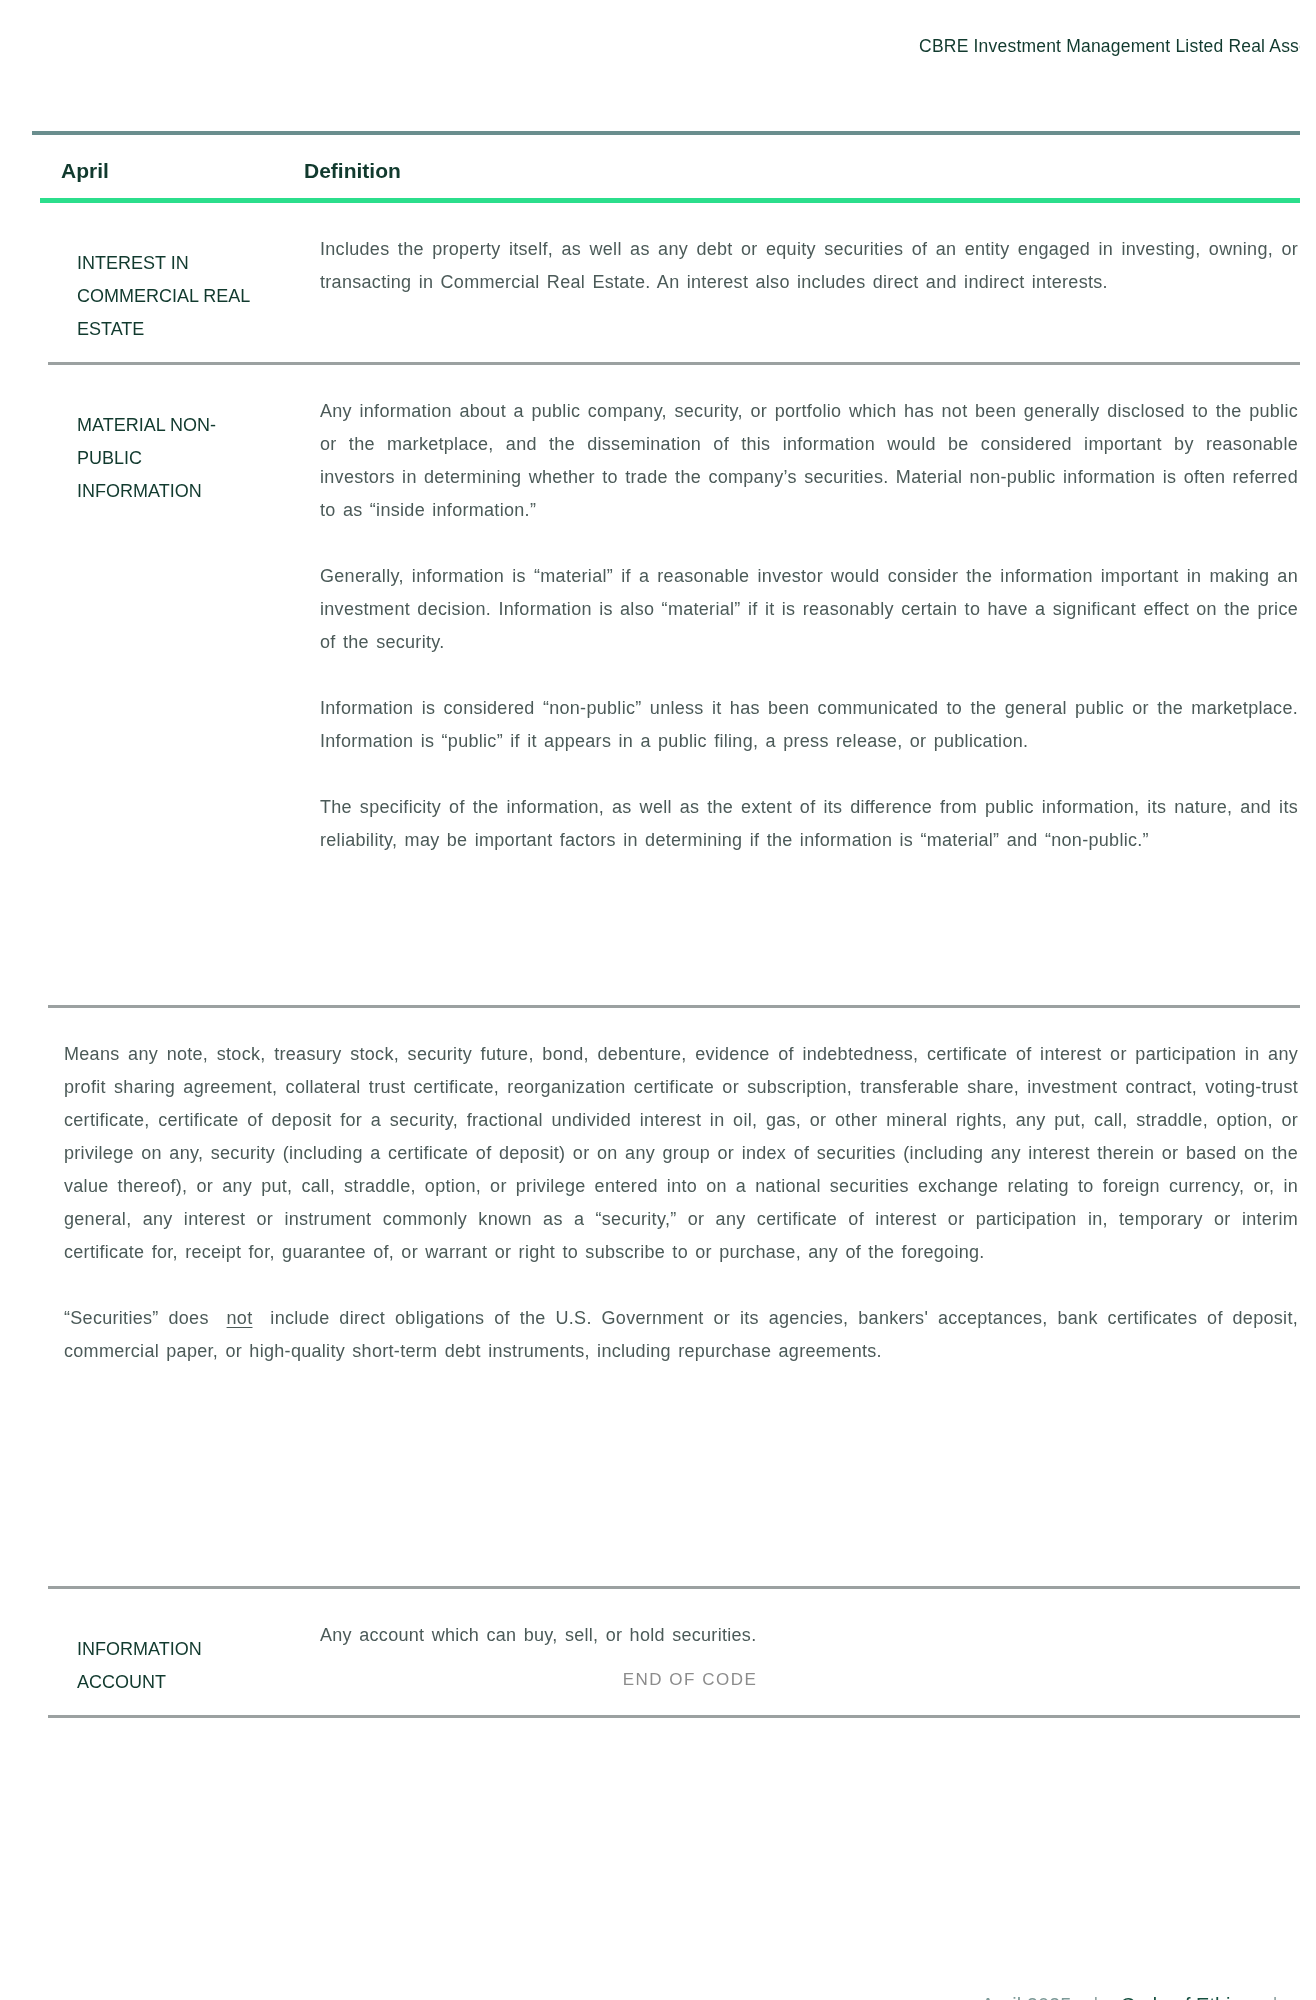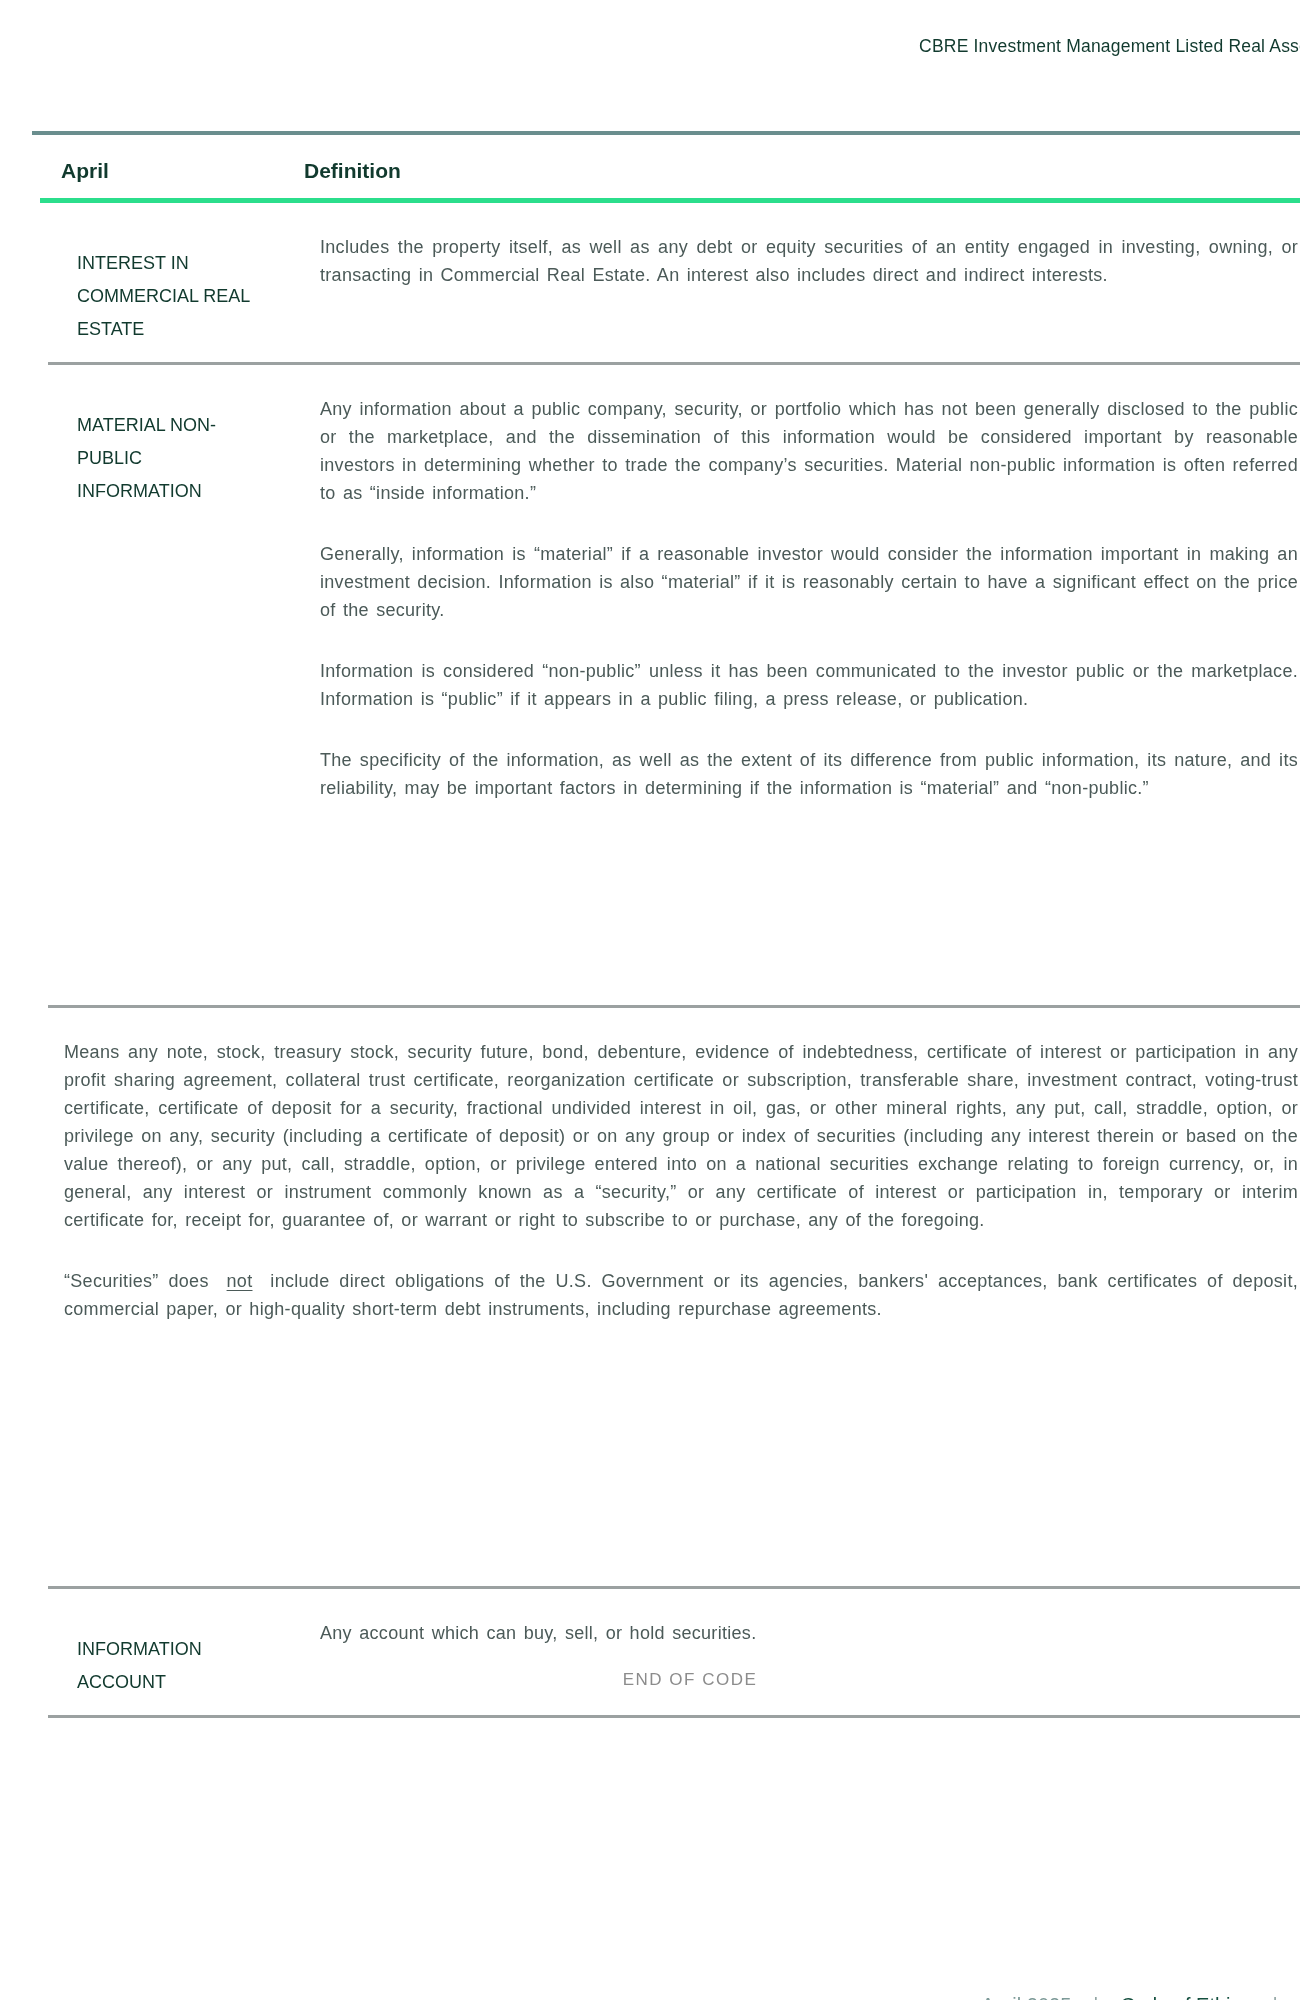--- a/index.html
+++ b/index.html
@@ -68,21 +68,21 @@
     line-height: 33px;
     padding-top: 20px;
     color: var(--heading_green, #113a2e);
   }
   .trow .cell-def {
     padding-top: 6px;
     padding-bottom: 34px;
   }
   .def-par {
     font-size: 18px;
-    line-height: 28px;
+    line-height: 33px;
     letter-spacing: 0.3px;
     word-spacing: 2px;
     text-align: justify;
     color: var(--body_text, #4b5a58);
     margin-bottom: 33px;
   }
   .def-par:last-child { margin-bottom: 0; }
   .u { text-decoration: underline; text-underline-offset: 3px; }
 
   .end-marker {
@@ -128,21 +128,21 @@
             <p class="def-par">Includes the property itself, as well as any debt or equity securities of an entity engaged in investing, owning, or transacting in Commercial Real Estate.  An interest also includes direct and indirect interests.</p>
           </div>
         </div>
         <div class="trow">
           <div class="cell-term">
             <div class="term-text">MATERIAL NON-PUBLIC INFORMATION</div>
           </div>
           <div class="cell-def">
             <p class="def-par">Any information about a public company, security, or portfolio which has not been generally disclosed to the public or the marketplace, and the dissemination of this information would be considered important by reasonable investors in determining whether to trade the company’s securities.  Material non-public information is often referred to as “inside information.”</p>
             <p class="def-par">Generally, information is “material” if a reasonable investor would consider the information important in making an investment decision.  Information is also “material” if it is reasonably certain to have a significant effect on the price of the security.</p>
-            <p class="def-par">Information is considered “non-public” unless it has been communicated to the investor public or the marketplace.  Information is “public” if it appears in a public filing, a press release, or publication.</p>
+            <p class="def-par">Information is considered “non-public” unless it has been communicated to the general public or the marketplace.  Information is “public” if it appears in a public filing, a press release, or publication.</p>
             <p class="def-par">The specificity of the information, as well as the extent of its difference from public information, its nature, and its reliability, may be important factors in determining if the information is “material” and “non-public.”</p>
           </div>
         </div>
         <div class="trow">
           <div class="cell-def">
             <p class="def-par">Means any note, stock, treasury stock, security future, bond, debenture, evidence of indebtedness, certificate of interest or participation in any profit sharing agreement, collateral trust certificate, reorganization certificate or subscription, transferable share, investment contract, voting-trust certificate, certificate of deposit for a security, fractional undivided interest in oil, gas, or other mineral rights, any put, call, straddle, option, or privilege on any, security (including a certificate of deposit) or on any group or index of securities (including any interest therein or based on the value thereof), or any put, call, straddle, option, or privilege entered into on a national securities exchange relating to foreign currency, or, in general, any interest or instrument commonly known as a “security,” or any certificate of interest or participation in, temporary or interim certificate for, receipt for, guarantee of, or warrant or right to subscribe to or purchase, any of the foregoing.</p>
             <p class="def-par">“Securities” does <span class="u">not</span> include direct obligations of the U.S. Government or its agencies, bankers' acceptances, bank certificates of deposit, commercial paper, or high-quality short-term debt instruments, including repurchase agreements.</p>
           </div>
         </div>
         <div class="trow">

